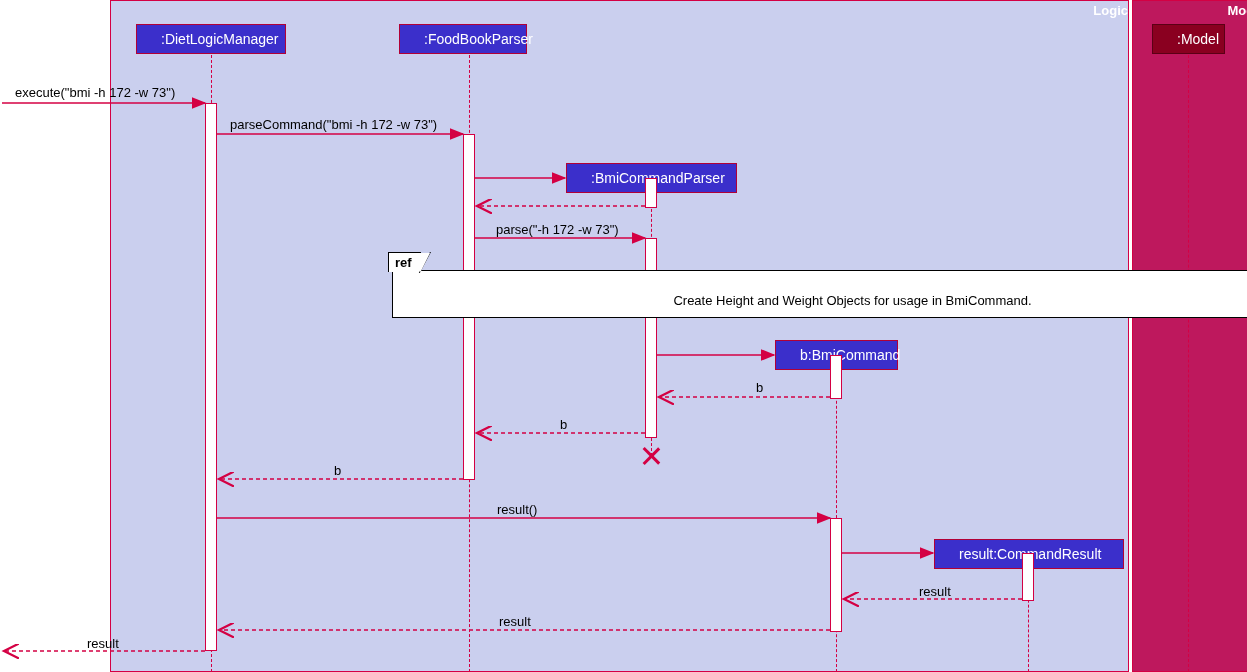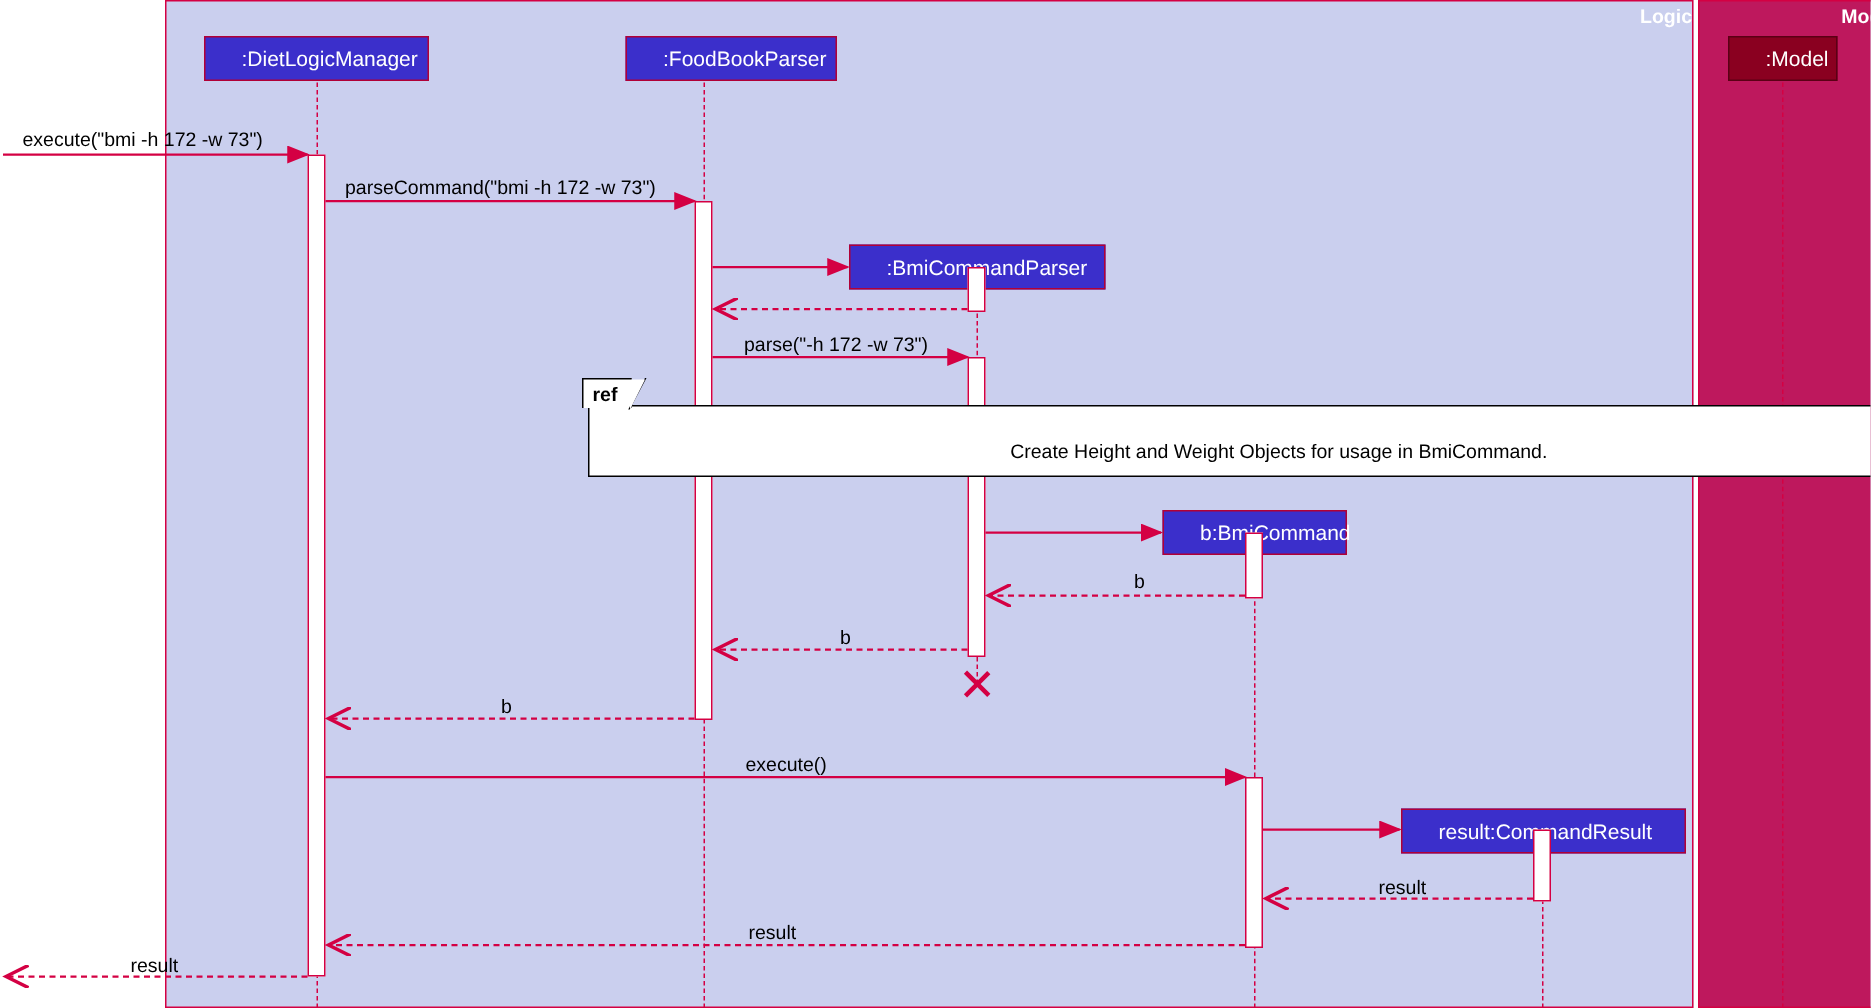--- a/index.html
+++ b/index.html
@@ -48,21 +48,21 @@
 
   <div class="frame frame-logic">
     <div class="frame-title-center">Logic</div>
   </div>
 
   <div class="frame frame-model">
     <div class="frame-title-center">Model</div>
   </div>
 
   <div class="part" style="left:136px; top:24px; width:150px;">:DietLogicManager</div>
-  <div class="part" style="left:417px; top:24px; width:141px;text-align:center;">:FoodBookParser</div>
+  <div class="part" style="left:399px; top:24px; width:128px;text-align:center;">:FoodBookParser</div>
   <div class="part" style="left:566px; top:163px; width:171px;">:BmiCommandParser</div>
   <div class="part" style="left:775px; top:340px; width:123px;">b:BmiCommand</div>
   <div class="part" style="left:934px; top:539px; width:190px;">result:CommandResult</div>
   <div class="part model" style="left:1152px; top:24px; width:73px;">:Model</div>
 
   <div class="lifeline" style="left:211px; top:55px; height:617px;"></div>
   <div class="lifeline" style="left:469px; top:55px; height:617px;"></div>
   <div class="lifeline" style="left:651px; top:194px; height:262px;"></div>
   <div class="lifeline" style="left:836px; top:371px; height:301px;"></div>
   <div class="lifeline" style="left:1028px; top:570px; height:102px;"></div>
@@ -85,21 +85,21 @@
     <span>ref</span>
     <span class="corner"></span>
   </div>
 
   <div class="msg" style="left:15px; top:85px;">execute("bmi -h 172 -w 73")</div>
   <div class="msg" style="left:230px; top:117px;">parseCommand("bmi -h 172 -w 73")</div>
   <div class="msg" style="left:496px; top:222px;">parse("-h 172 -w 73")</div>
   <div class="msg" style="left:756px; top:380px;">b</div>
   <div class="msg" style="left:560px; top:417px;">b</div>
   <div class="msg" style="left:334px; top:463px;">b</div>
-  <div class="msg" style="left:497px; top:502px;">execute()</div>
+  <div class="msg" style="left:497px; top:502px;">result()</div>
   <div class="msg" style="left:919px; top:584px;">result</div>
   <div class="msg" style="left:499px; top:614px;">result</div>
   <div class="msg" style="left:87px; top:636px;">result</div>
 
   <svg class="overlay">
     <defs>
       <marker id="ah-solid" markerWidth="10" markerHeight="8" refX="9" refY="4" orient="auto">
         <path d="M0,0 L10,4 L0,8 Z" fill="#d40043"></path>
       </marker>
       <marker id="ah-open" markerWidth="12" markerHeight="10" refX="10" refY="5" orient="auto">

